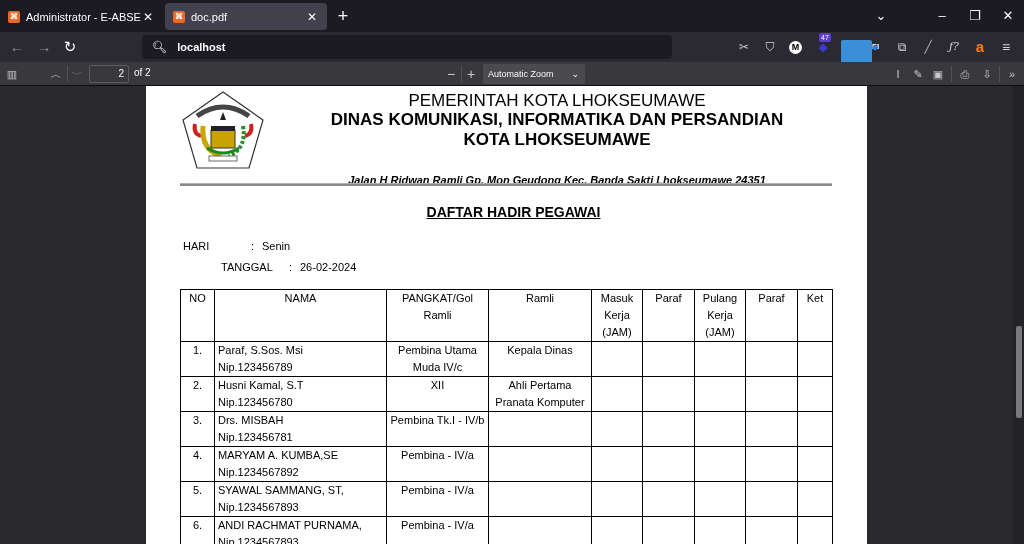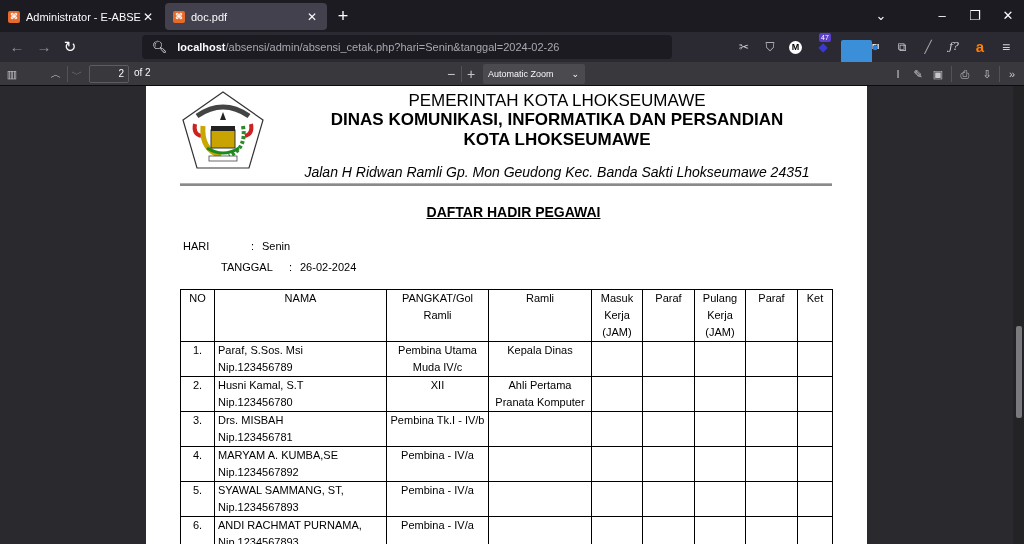--- a/index.html
+++ b/index.html
@@ -32,21 +32,21 @@
   .viewer { position: absolute; left: 0; top: 86px; width: 1024px; height: 458px; background: #2a2a2e; overflow: hidden; }
   .scrolltrack { position: absolute; right: 0; top: 0; width: 11px; height: 458px; background: #232326; }
   .scrollthumb { position: absolute; right: 2px; top: 240px; width: 6px; height: 92px; background: #7a7a7e; border-radius: 2px; }
 
   .page { position: absolute; left: 146px; top: 0; width: 721px; height: 470px; background: #fff; color: #000; }
   .logo { position: absolute; left: 35px; top: 4px; width: 84px; height: 80px; }
   .kop { position: absolute; left: 151px; top: 5px; width: 520px; text-align: center; }
   .kop .l1 { font-size: 17px; line-height: 19px; }
   .kop .l2 { font-size: 17px; font-weight: bold; line-height: 20px; }
   .kop .l3 { font-size: 17px; font-weight: bold; line-height: 20px; }
-  .kop .addr { font-size: 14px; font-weight: normal; font-style: italic; margin-top: 14px; }
+  .kop .addr { font-size: 11px; font-weight: bold; font-style: italic; margin-top: 24px; }
   .rule { position: absolute; left: 34px; top: 97px; width: 652px; height: 3px; background: #8a8a8a; border-top: 1px solid #b0b0b0; }
   .doctitle { position: absolute; left: 0; top: 117px; width: 721px; text-align: center; padding-left: 0; }
   .doctitle span { font-size: 14px; font-weight: bold; text-decoration: underline; margin-left: 12px; position: relative; left: 1px; }
   .meta { position: absolute; left: 37px; font-size: 11px; }
   .meta .k { display: inline-block; width: 68px; }
   .meta .c { display: inline-block; width: 11px; }
 
   table.att { position: absolute; left: 34px; top: 203px; border-collapse: collapse; font-size: 11px; }
   table.att th, table.att td { border: 1px solid #000; vertical-align: top; line-height: 17px; }
   table.att th { font-weight: normal; text-align: center; padding: 0 2px; height: 51px; }
@@ -76,21 +76,20 @@
   <div class="winctl" style="left:998px;">✕</div>
 </div>
 
 <div class="navbar">
   <div class="navbtn" style="left:7px;">←</div>
   <div class="navbtn" style="left:34px;">→</div>
   <div class="navbtn" style="left:60px; color:#fbfbfe;">↻</div>
   <div class="urlbar">
     <span class="search">🔍︎</span>
     <span class="host">localhost</span>
-      <span>/absensi/admin/absensi_cetak.php?hari=Senin&amp;tanggal=2024-02-26</span>
   </div>
   <div class="ext" style="left:736px;">✂</div>
   <div class="ext" style="left:762px;">⛉</div>
   <div class="ext" style="left:789px; background:#fff; color:#000; border-radius:50%; font-size:9px; font-weight:bold; width:13px; height:13px; line-height:13px; top:9px;">M</div>
   <div class="ext" style="left:815px; color:#3a3ad0;">◆<span style="position:absolute; left:4px; top:-6px; background:#5b3fc9; color:#fff; font-size:7px; line-height:9px; padding:0 2px; border-radius:2px;">47</span></div>
   <div class="ext" style="left:841px; background:#3b8fd9; color:#fff; font-size:8px; font-weight:bold; border-radius:2px; width:14px; height:24px; line-height:14px; top:8px;padding-left:31px;">FI</div>
   <div class="ext" style="left:867px; color:#2e7fe0;">●</div>
   <div class="ext" style="left:894px;">⧉</div>
   <div class="ext" style="left:920px; color:#aaa;">╱</div>
   <div class="ext" style="left:946px; font-style:italic; font-family:'DejaVu Serif', serif; font-size:11px;">ƒ?</div>

